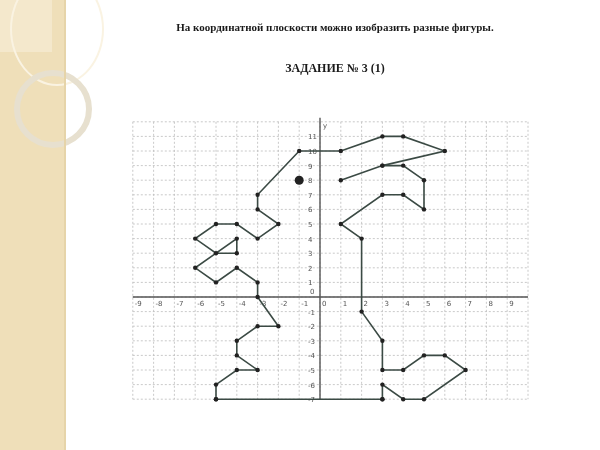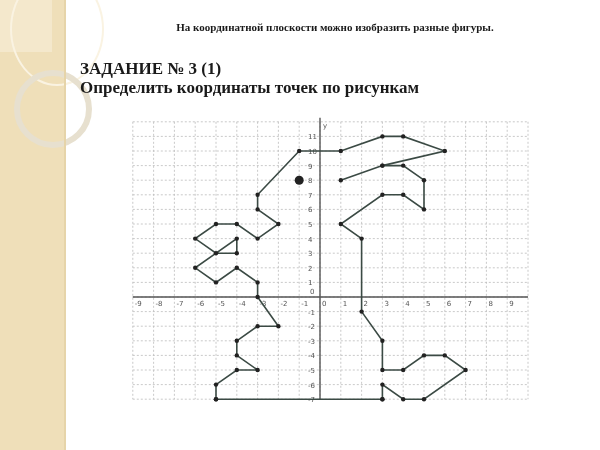--- a/index.html
+++ b/index.html
@@ -3,37 +3,36 @@
 <meta charset="utf-8">
 <style>
   html,body{margin:0;padding:0;}
   body{width:600px;height:450px;background:#fff;position:relative;overflow:hidden;font-family:"Liberation Serif","DejaVu Serif",serif;}
   .side{position:absolute;left:0;top:0;width:66px;height:450px;background:#efdfb9;}
   .side .rect{position:absolute;left:0;top:0;width:52px;height:52px;background:#f4e8cc;}
   .side .edge{position:absolute;left:64px;top:0;width:2px;height:450px;background:#e6d4a9;}
   .arc1{position:absolute;left:10px;top:-28px;width:90px;height:110px;border:2px solid #faf3e2;border-radius:50%;}
   .arc2{position:absolute;left:14px;top:70px;width:66px;height:66px;border:6px solid #e7e0cf;border-radius:50%;}
   .title{position:absolute;left:80px;top:21px;width:510px;text-align:center;font-weight:bold;font-size:11px;color:#1a1a1a;}
-  .task{position:absolute;left:80px;top:59px;width:510px;text-align:left;font-weight:bold;font-size:17px;line-height:19px;color:#1a1a1a;}
+  .task{position:absolute;left:80px;top:59px;width:510px;text-align:center;font-weight:bold;font-size:12px;line-height:19px;color:#1a1a1a;}
   svg{position:absolute;left:0;top:0;}
 </style>
 </head>
 <body>
 
 <div class="side">
   <div class="rect"></div>
   <div class="arc1"></div>
   <div class="arc2"></div>
   <div class="edge"></div>
 </div>
 
 <div class="title">На координатной плоскости можно изобразить разные фигуры.</div>
 <div class="task">
   <div>ЗАДАНИЕ № 3 (1)</div>
-  <div>Определить координаты точек по рисункам</div>
 </div>
 
 <svg id="plot" width="600" height="450">
     <g>
       <line x1="132.79999999999998" y1="121.80000000000001" x2="132.79999999999998" y2="399.2" stroke="#bbb" stroke-width="0.8" stroke-dasharray="2,2"></line>
       <line x1="153.6" y1="121.80000000000001" x2="153.6" y2="399.2" stroke="#bbb" stroke-width="0.8" stroke-dasharray="2,2"></line>
       <line x1="174.4" y1="121.80000000000001" x2="174.4" y2="399.2" stroke="#bbb" stroke-width="0.8" stroke-dasharray="2,2"></line>
       <line x1="195.2" y1="121.80000000000001" x2="195.2" y2="399.2" stroke="#bbb" stroke-width="0.8" stroke-dasharray="2,2"></line>
       <line x1="216" y1="121.80000000000001" x2="216" y2="399.2" stroke="#bbb" stroke-width="0.8" stroke-dasharray="2,2"></line>
       <line x1="236.8" y1="121.80000000000001" x2="236.8" y2="399.2" stroke="#bbb" stroke-width="0.8" stroke-dasharray="2,2"></line>

